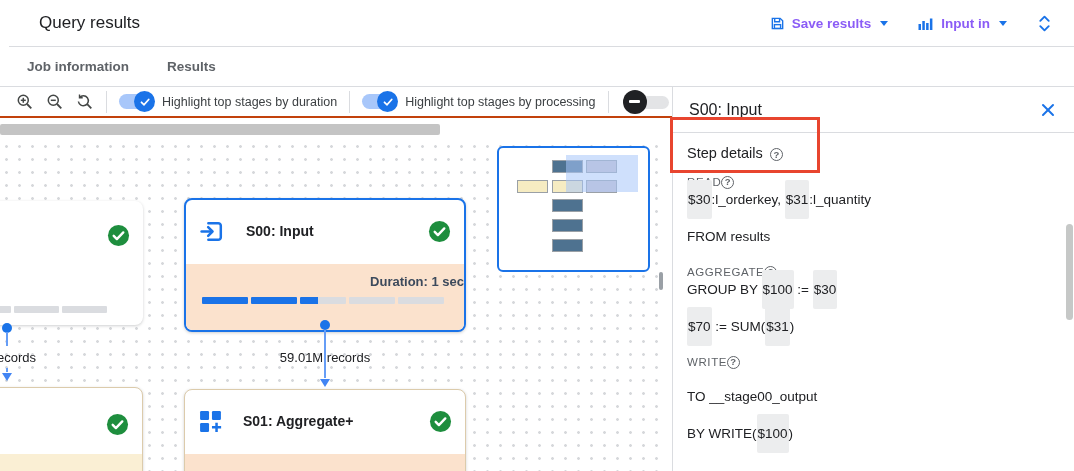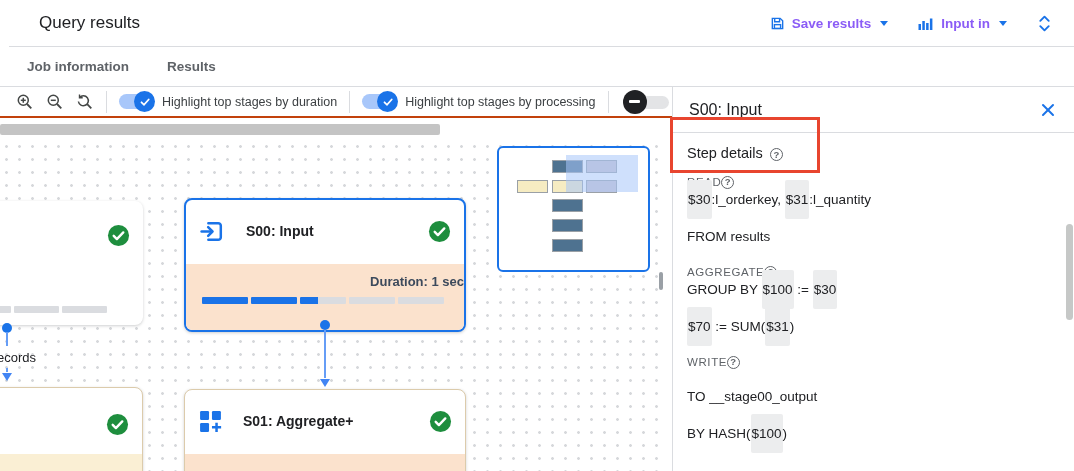--- a/index.html
+++ b/index.html
@@ -224,20 +224,21 @@
             <span class="seg" style="background: rgb(26, 115, 232);"></span>
             <span class="seg" style="background: linear-gradient(to right, rgb(26, 115, 232) 40%, rgb(218, 220, 224) 40%);"></span>
             <span class="seg"></span>
             <span class="seg"></span>
         </div>
       </div>
     </div>
 
     <div class="node-dot" style="left:320px; top:202px;"></div>
     <div class="edge-line" style="left:324px; top:212px; height:48px;"></div>
+    <div class="edge-label" style="left:255px; top:232px; width:140px;">59.01M records</div>
     <div class="edge-arrow" style="left:320px; top:261px;"></div>
 
     <div class="stage-card" style="left:184px; top:271px; width:282px; height:110px; border:1.5px solid #DCCBAB;">
       <div class="stage-head" style="height:62px; padding:0 13px;justify-content:space-between;">
         <span>
           <svg width="25" height="25" viewBox="0 0 24 24" fill="#1A73E8">
             <rect x="2" y="2" width="8.6" height="8.6" rx="1.2"></rect>
               <rect x="13.4" y="2" width="8.6" height="8.6" rx="1.2"></rect>
             <rect x="2" y="13.4" width="8.6" height="8.6" rx="1.2"></rect>
             <path d="M16.6 13.2 h2.4 v3.2 h3.2 v2.4 h-3.2 v3.2 h-2.4 v-3.2 h-3.2 v-2.4 h3.2 z"></path>
@@ -318,21 +319,21 @@
           <div class="pgroup">
             <div class="plabel">
               <span>WRITE</span>
               <span class="help">?</span>
             </div>
           </div>
           <div class="pgroup">
             <div class="pline"><span>TO __stage00_output</span></div>
           </div>
           <div class="pgroup">
-            <div class="pline"><span>BY HASH(</span><span class="chip">$100</span><span>)</span></div>
+            <div class="pline"><span>BY WRITE(</span><span class="chip">$100</span><span>)</span></div>
           </div>
         </div>
     </div>
     <div class="vscroll-thumb-panel"></div>
   </div>
 
   <div class="annotation-rect"></div>
 
 </div>
 

